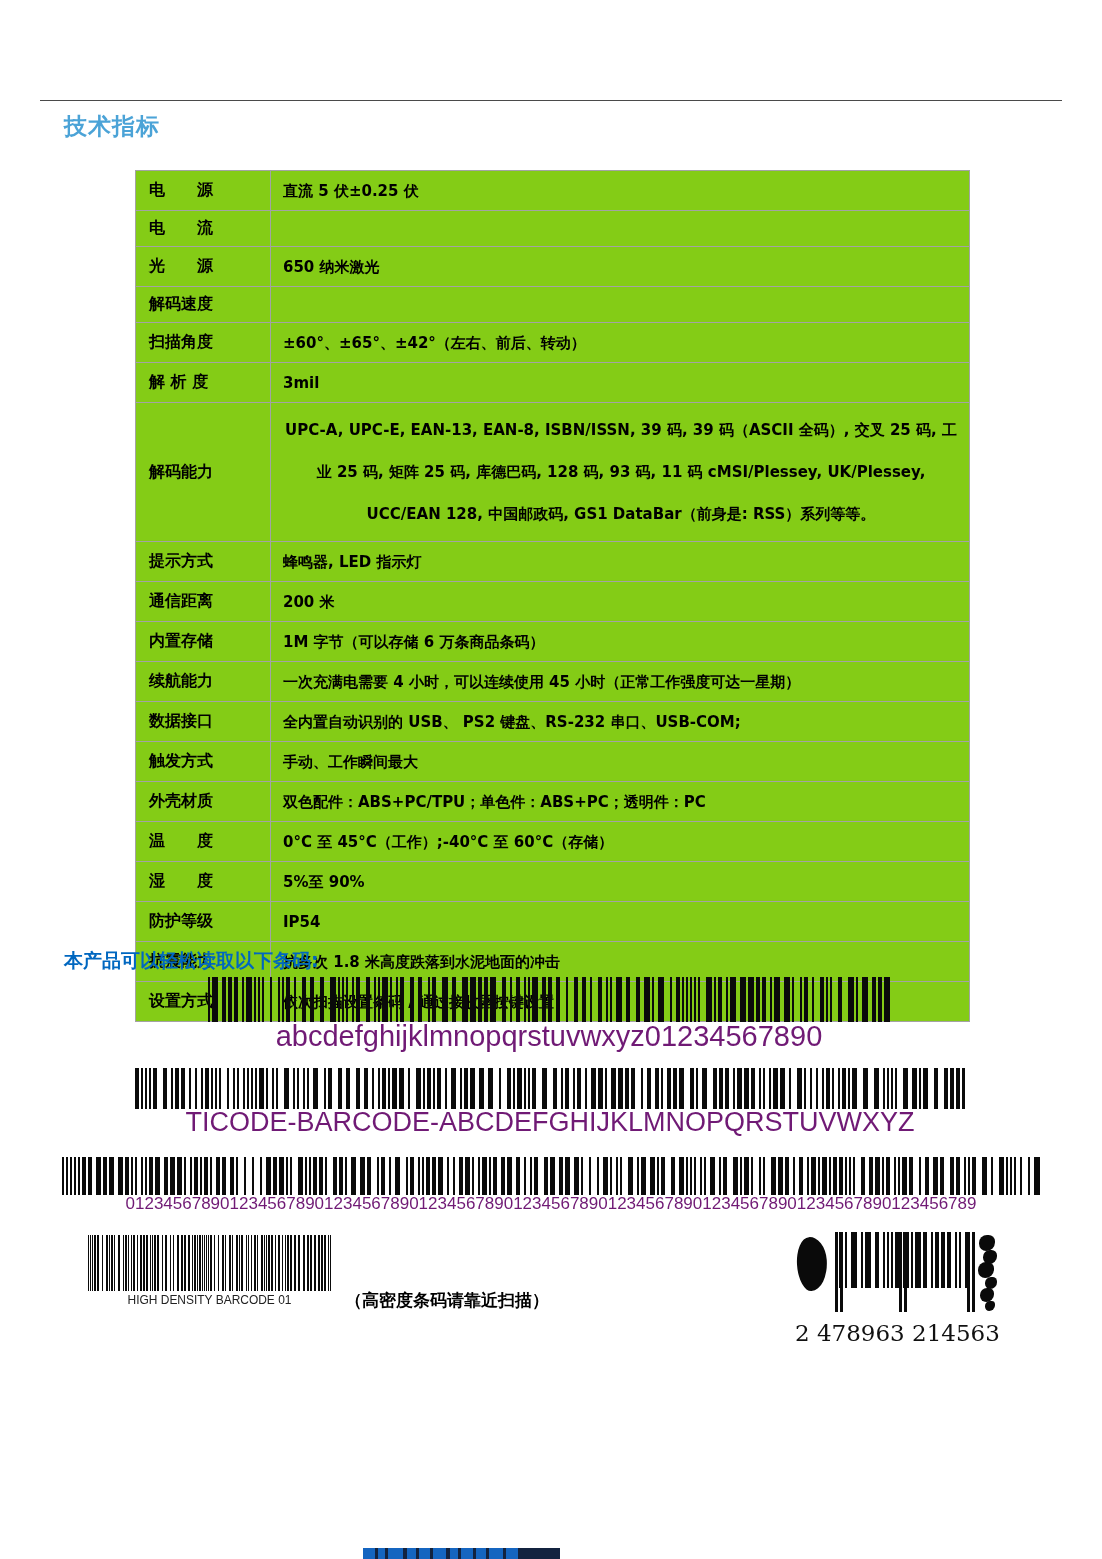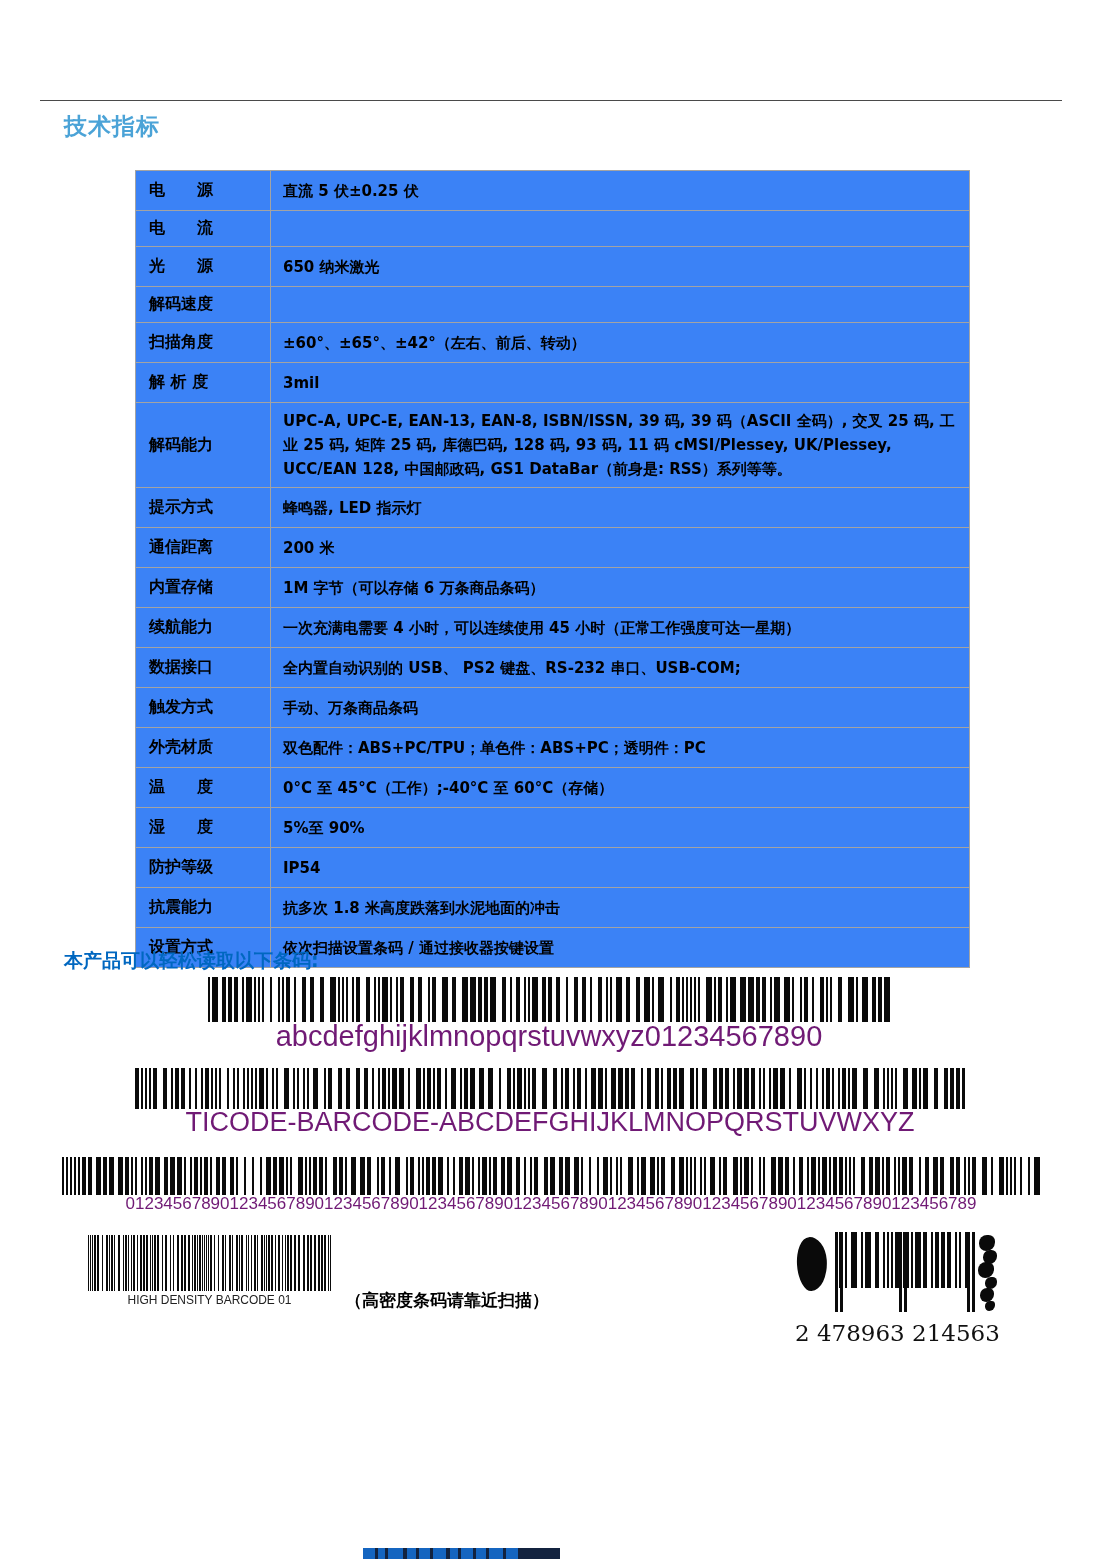--- a/index.html
+++ b/index.html
@@ -6,28 +6,28 @@
   .page{position:relative;width:1102px;height:1559px;background:#ffffff;overflow:hidden;
         font-family:"DejaVu Sans",sans-serif;color:#000;}
 
   .top-rule{position:absolute;left:40px;top:100px;width:1022px;height:1px;background:#4a4a4a;}
 
   .specs-title{position:absolute;left:64px;top:111px;font-size:23px;font-weight:bold;
                color:#4BA3D7;letter-spacing:1px;}
 
   
   .spec-table{position:absolute;left:135px;top:170px;width:833px;
-              border:1px solid #a3a3a3;background:#3b82f6;}
+              border:1px solid #a3a3a3;background:#84cc16;}
   .spec-row{display:flex;border-top:1px solid #a3a3a3;}
   .spec-row:first-child{border-top:none;}
   .spec-label{flex:0 0 117px;border-right:1px solid #a3a3a3;display:flex;align-items:center;
               padding:0 4px 0 13px;font-weight:bold;font-size:16px;min-height:35px;white-space:pre;}
   .spec-value{flex:1;display:flex;align-items:center;padding:2px 10px 2px 12px;
-              font-weight:bold;font-size:15px;min-height:35px;line-height:22px;}
-  .spec-row.tall .spec-value{line-height:24px;padding-top:6px;padding-bottom:6px;}
+              font-weight:bold;font-size:15px;min-height:35px;line-height:22px;text-align:center;}
+  .spec-row.tall .spec-value{line-height:42px;padding-top:6px;padding-bottom:6px;}
 
   .barcodes-title{position:absolute;left:64px;top:948px;font-size:19px;font-weight:bold;
                   color:#0067C0;}
 
   .bars{position:absolute;display:block;}
   .bars svg rect{fill:#0a0a0a;}
 
   .bc-label{position:absolute;text-align:center;font-family:Liberation Sans, sans-serif;color:#701a75;
             white-space:nowrap;}
 
@@ -119,21 +119,21 @@
         <div class="spec-row">
           <div class="spec-label">续航能力</div>
           <div class="spec-value">一次充满电需要 4 小时，可以连续使用 45 小时（正常工作强度可达一星期）</div>
         </div>
         <div class="spec-row">
           <div class="spec-label">数据接口</div>
           <div class="spec-value">全内置自动识别的 USB、 PS2 键盘、RS-232 串口、USB-COM;</div>
         </div>
         <div class="spec-row">
           <div class="spec-label">触发方式</div>
-          <div class="spec-value">手动、万条商品条码</div>
+          <div class="spec-value">手动、工作瞬间最大</div>
         </div>
         <div class="spec-row">
           <div class="spec-label">外壳材质</div>
           <div class="spec-value">双色配件：ABS+PC/TPU；单色件：ABS+PC；透明件：PC</div>
         </div>
         <div class="spec-row">
           <div class="spec-label">温　　度</div>
           <div class="spec-value">0°C 至 45°C（工作）;-40°C 至 60°C（存储）</div>
         </div>
         <div class="spec-row">

